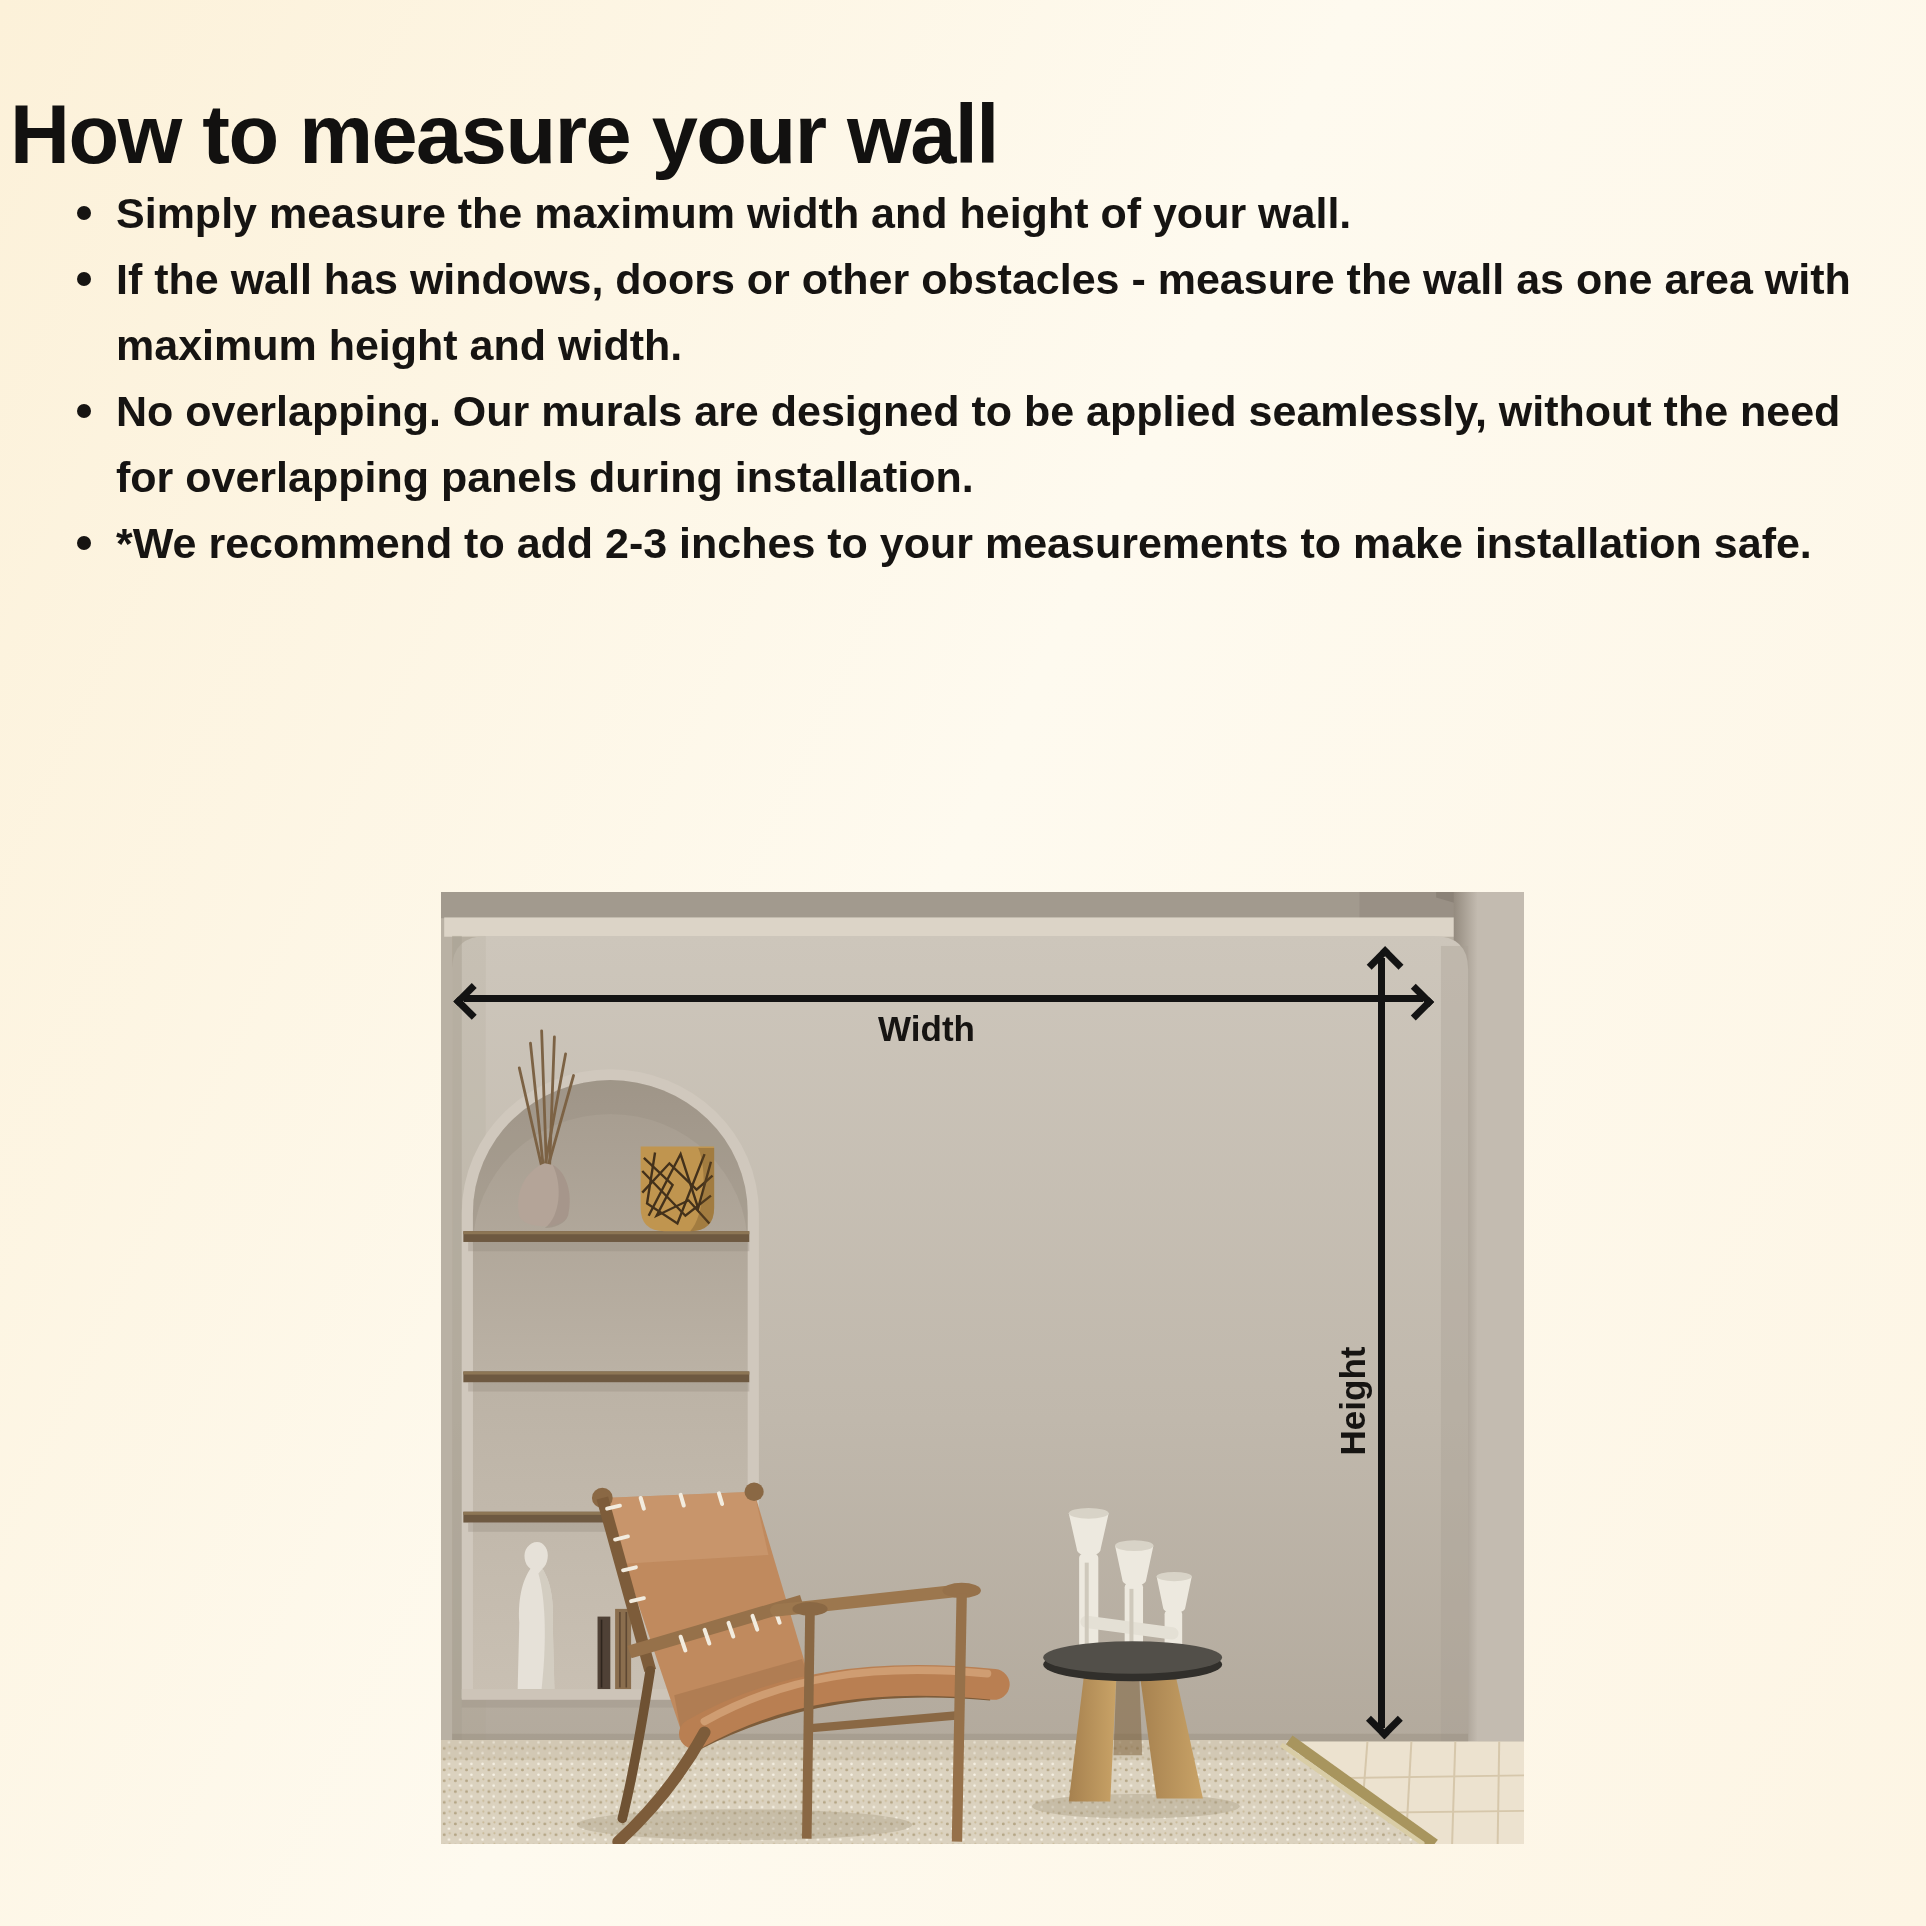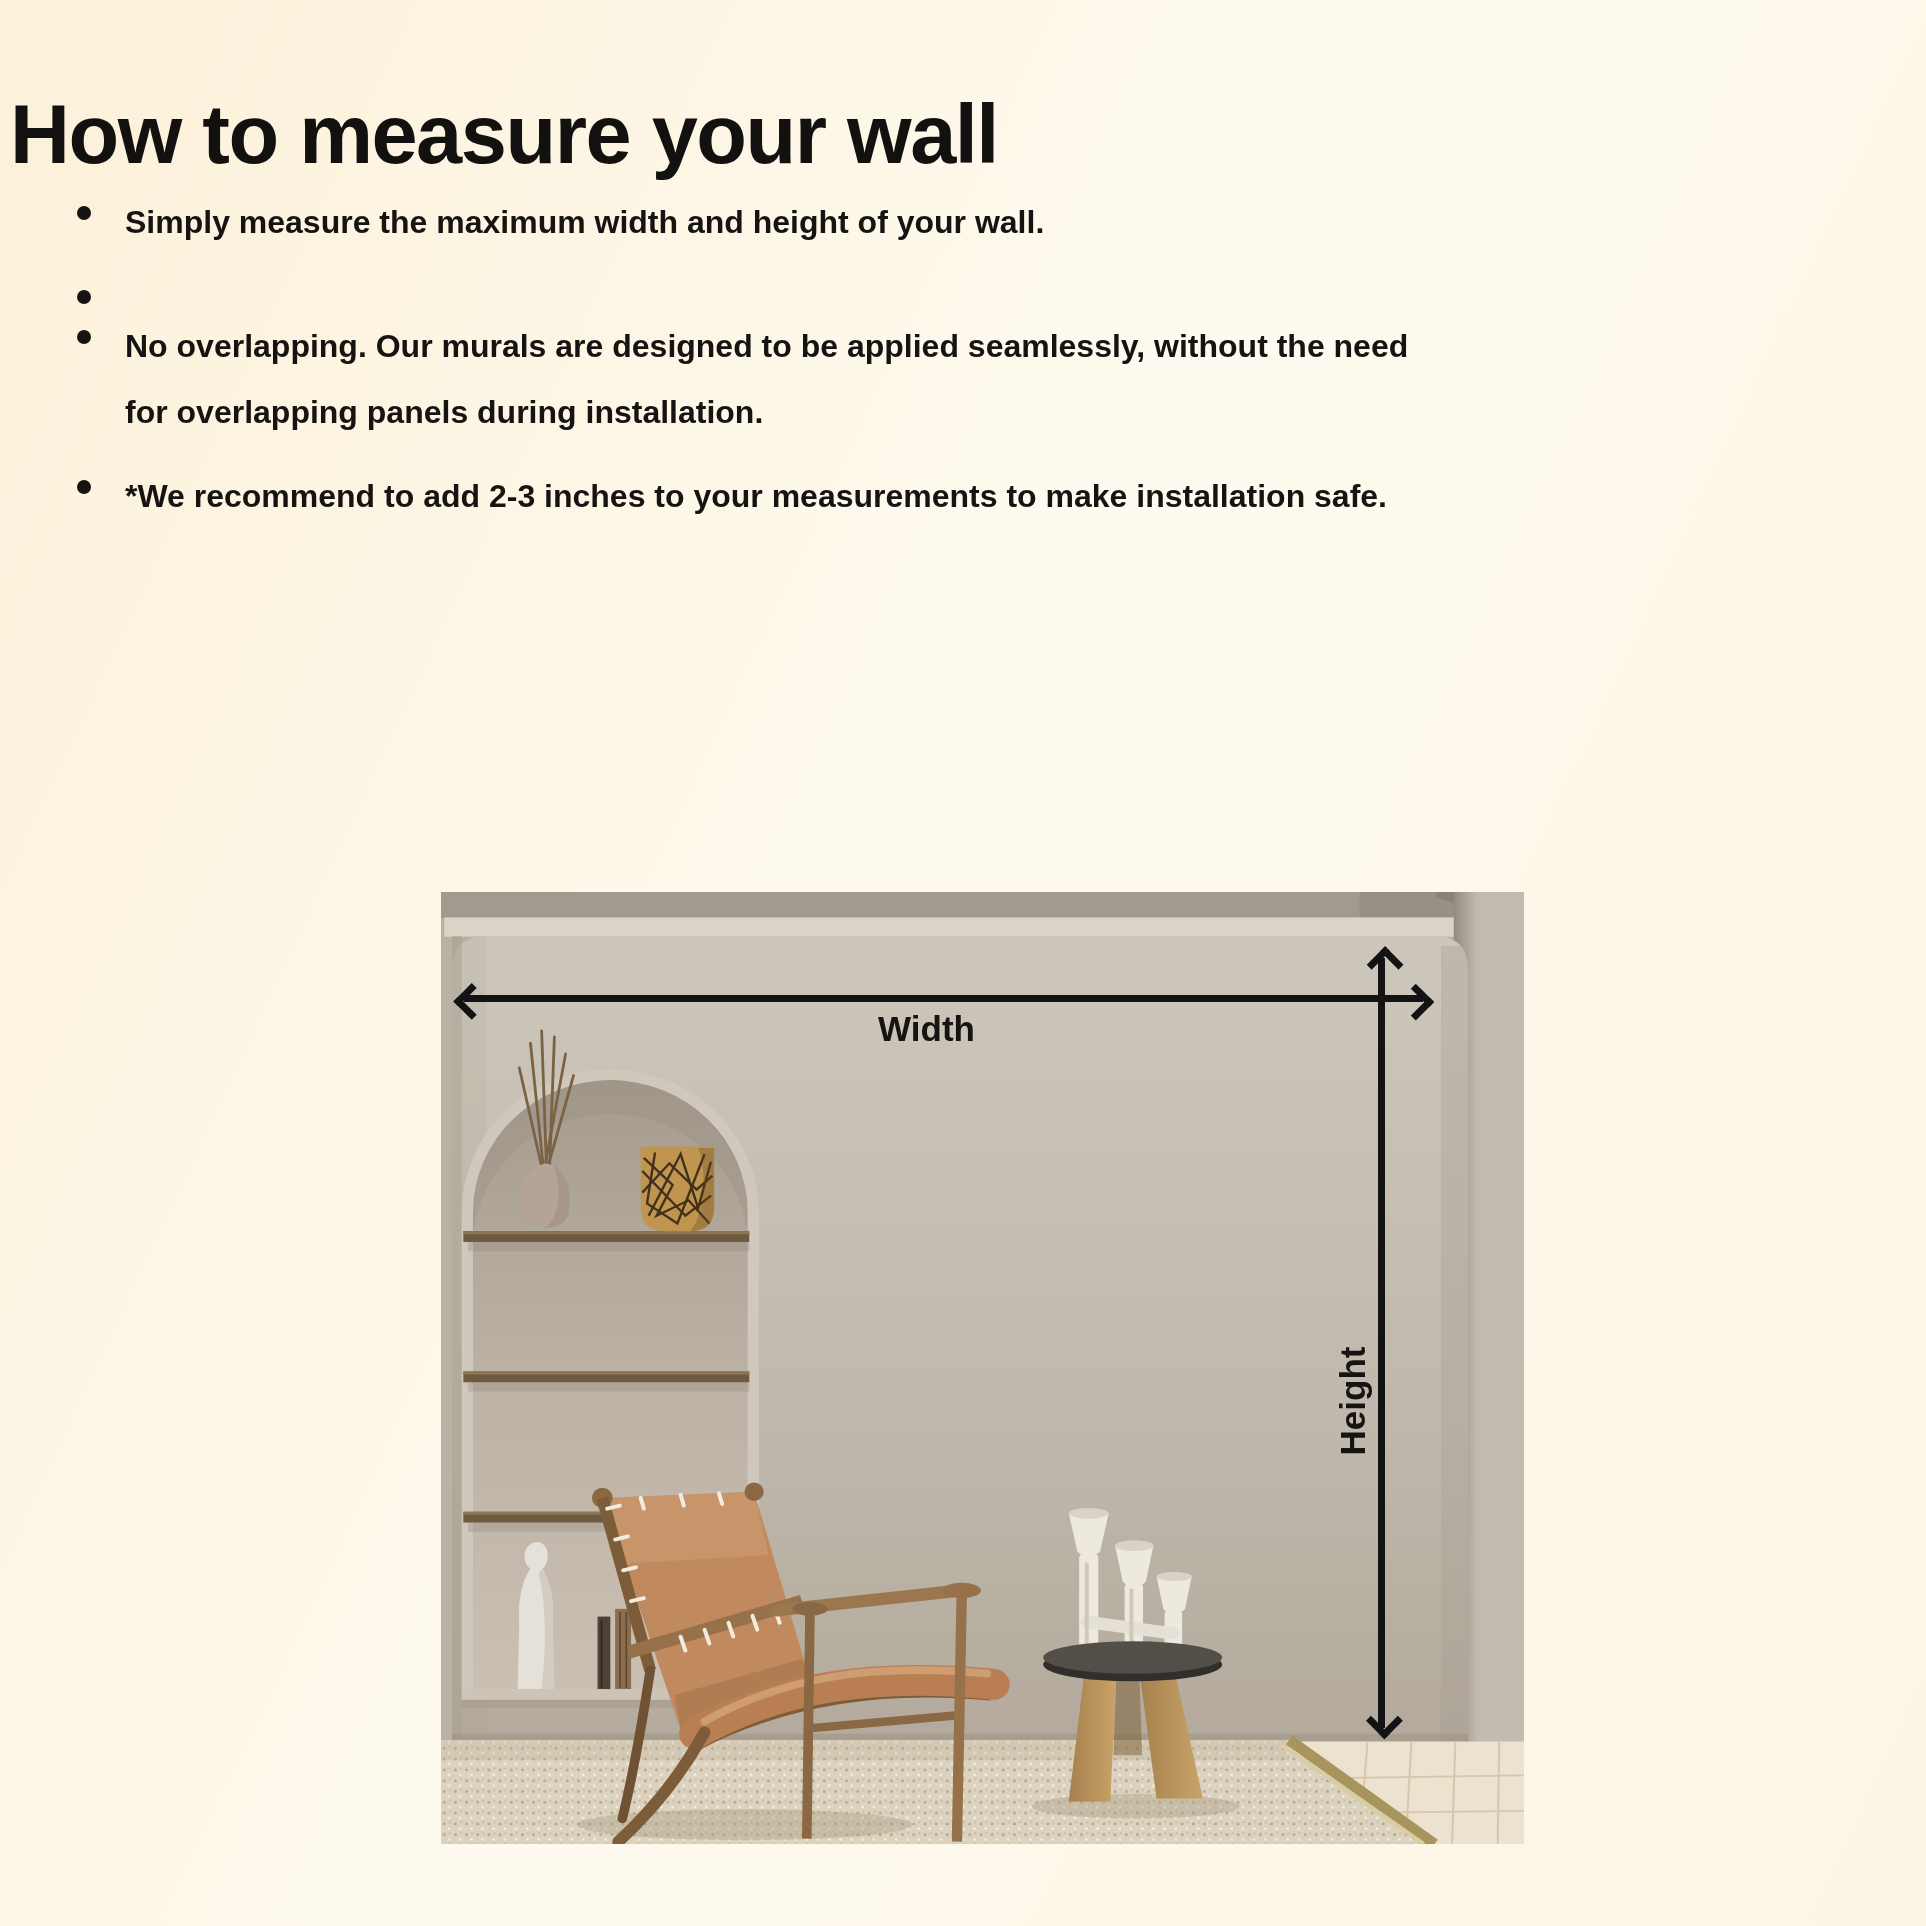--- a/index.html
+++ b/index.html
@@ -8,21 +8,21 @@
     background:linear-gradient(115deg,#fcf1d9 0%,#fefaef 48%,#fdf5e4 100%);
     font-family:"Liberation Sans",sans-serif;color:#161412;
   }
   .title{
     position:absolute;top:31px;left:10px;width:100%;
     font-size:83px;font-weight:800;letter-spacing:-1.5px;color:#121110;
   }
   .bullets{position:absolute;left:77px;top:180px;width:1795px;}
   .bullet{display:flex;align-items:flex-start;}
   .dot{flex:0 0 auto;width:14px;height:14px;border-radius:50%;background:#161412;margin:26px 25px 0 0;}
-  .btext{font-size:32px;line-height:66px;font-weight:700;white-space:pre-line;margin:9px;}
+  .btext{font-size:43px;line-height:66px;font-weight:700;white-space:pre-line;margin:0;}
   .photo{position:absolute;left:441px;top:892px;width:1045px;height:952px;overflow:hidden;padding-left:38px;}
   .photo svg{position:absolute;left:0;top:0;width:100%;height:100%;display:block;}
   
   .w-arrow{position:absolute;left:18.5px;top:103px;width:968px;height:7px;}
   .w-arrow .line{position:absolute;left:4.6px;right:4.6px;top:0;height:7px;background:#131313;}
   .h-arrow{position:absolute;left:937px;top:61px;width:7px;height:780px;}
   .h-arrow .line{position:absolute;top:4.6px;bottom:4.6px;left:0;width:7px;background:#131313;}
   .chev{position:absolute;width:18.5px;height:18.5px;border-top:7px solid #131313;border-right:7px solid #131313;}
   .chev-left{left:-0.8px;top:-6.2px;transform:rotate(-135deg);}
   .chev-right{right:-0.8px;top:-6.2px;transform:rotate(45deg);}
@@ -44,20 +44,22 @@
 
   <h1 class="title">How to measure your wall</h1>
 
   <ul class="bullets" style="list-style:none;padding:0;margin:0;">
     <li class="bullet">
       <span class="dot"></span>
       <p class="btext">Simply measure the maximum width and height of your wall.</p>
     </li>
     <li class="bullet">
       <span class="dot"></span>
+      <p class="btext">If the wall has windows, doors or other obstacles - measure the wall as one area with
+maximum height and width.</p>
     </li>
     <li class="bullet">
       <span class="dot"></span>
       <p class="btext">No overlapping. Our murals are designed to be applied seamlessly, without the need
 for overlapping panels during installation.</p>
     </li>
     <li class="bullet">
       <span class="dot"></span>
       <p class="btext">*We recommend to add 2-3 inches to your measurements to make installation safe.</p>
     </li>

